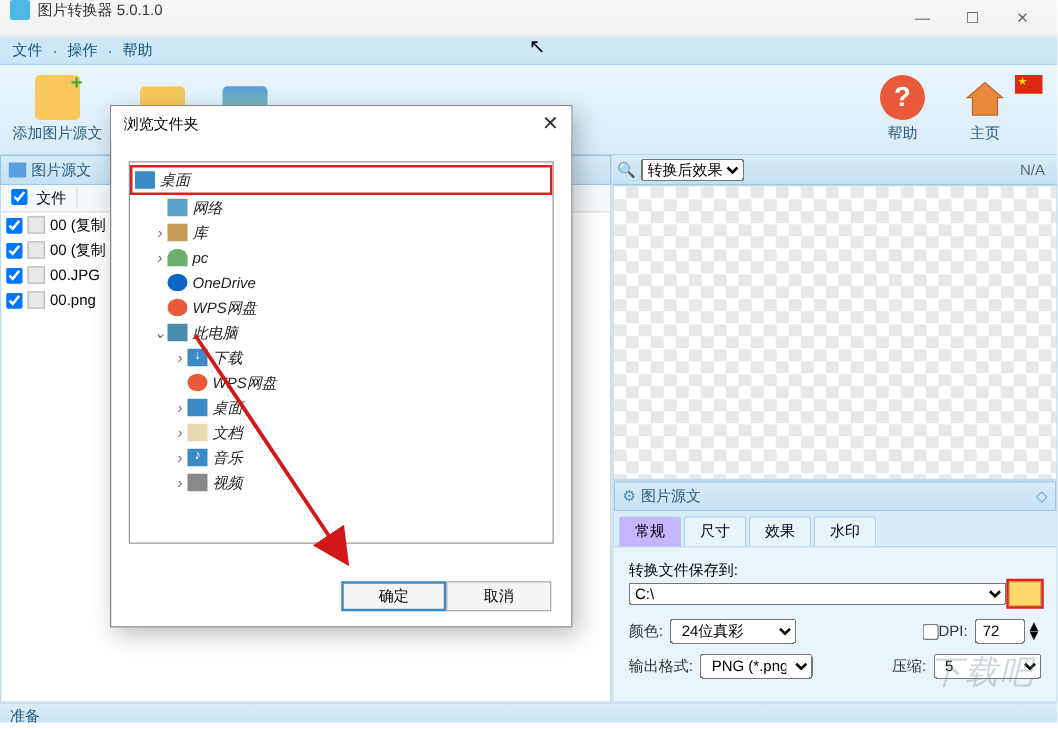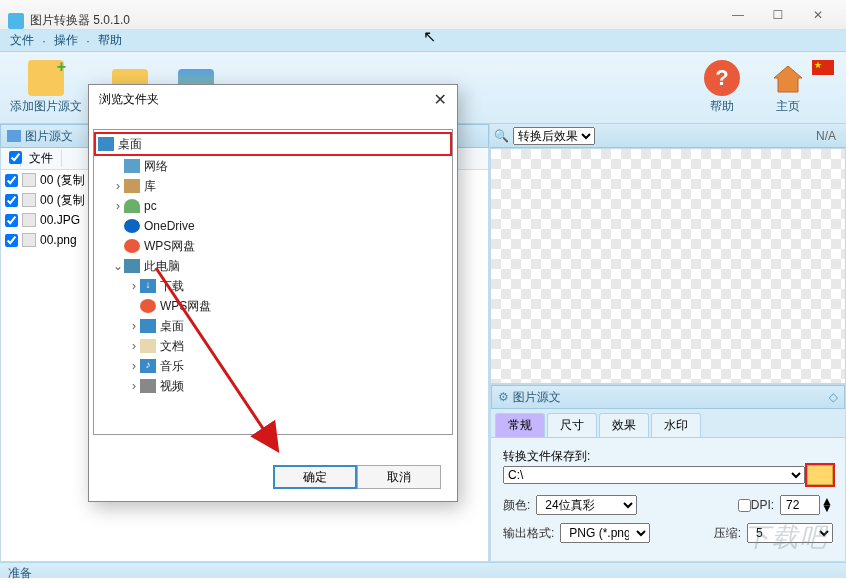--- a/index.html
+++ b/index.html
@@ -1,18 +1,18 @@
 <!DOCTYPE html>
 <html><head>
 <meta charset="utf-8">
 <style>
 * { margin: 0; padding: 0; box-sizing: border-box; font-family: "Microsoft YaHei", Arial, sans-serif; font-size: 12px; }
 body { width: 846px; height: 583px; background: #fff; position: relative; overflow: hidden; }
 
-.titlebar { height: 30px; background: linear-gradient(#f9f9f9,#f0f0f0); display: flex; align-items: flex-end; padding: 0 8px; border-bottom: 1px solid #ddd; }
+.titlebar { height: 30px; background: linear-gradient(#f9f9f9,#f0f0f0); display: flex; align-items: flex-start; padding: 0 8px; border-bottom: 1px solid #ddd; }
 .titlebar .icon { width: 16px; height: 16px; background: #4db8e8; margin-right: 6px; border-radius: 2px; }
 .titlebar .title { flex: 1; color: #333; }
 .titlebar .winbtn { width: 40px; height: 28px; text-align: center; line-height: 28px; color: #666; cursor: pointer; }
 
 .menubar { height: 22px; background: #cce8f7; display: flex; align-items: center; padding: 0 10px; color: #15507a; border-bottom: 1px solid #aad4ec; }
 .menubar span { margin-right: 8px; cursor: pointer; }
 
 .toolbar { height: 72px; background: linear-gradient(#eaf5fc,#d8edf9); display: flex; align-items: center; padding: 0 10px; border-bottom: 1px solid #b3d7ea; position: relative; }
 .tool { display: flex; flex-direction: column; align-items: center; margin-right: 30px; cursor: pointer; }
 .tool .ticon { width: 36px; height: 36px; border-radius: 4px; margin-bottom: 2px; }
@@ -52,21 +52,21 @@
 .pathrow select { flex: 1; }
 .folderbtn { width: 26px; height: 20px; background: #ffd76a; border: 1px solid #d4a83a; margin-left: 2px; cursor: pointer; position: relative; }
 .folderbtn.hl { outline: 2px solid #e02020; }
 .spin { width: 40px; }
 
 .statusbar { height: 16px; background: linear-gradient(#d8edf9,#cce5f4); border-top: 1px solid #b3d7ea; padding: 0 8px; line-height: 20px; color: #2a5a7a; }
 
 .dialog { position: absolute; left: 88px; top: 84px; width: 370px; height: 418px; background: #fff; border: 1px solid #888; box-shadow: 4px 6px 18px rgba(0,0,0,.25); z-index: 100; display: flex; flex-direction: column; }
 .dlg-title { height: 28px; display: flex; align-items: center; padding: 0 10px; background: #fff; }
 .dlg-title .close { margin-left: auto; font-size: 16px; cursor: pointer; color: #333; }
-.dlg-body { flex: 1; padding: 16px 4px 10px; }
+.dlg-body { flex: 1; padding: 16px 14px 10px; font-style: italic; }
 .tree { border: 1px solid #999; height: 306px; overflow-y: scroll; background: #fff; padding: 4px 2px; }
 .tnode { display: flex; align-items: center; height: 20px; padding: 0 2px; cursor: pointer; }
 .tnode .caret { width: 12px; text-align: center; color: #666; }
 .tnode .nico { width: 16px; height: 14px; margin-right: 4px; display: inline-block; }
 .tnode .nlabel { color: #222; }
 .ind1 { padding-left: 16px; } .ind2 { padding-left: 32px; }
 .hl-red { outline: 2px solid #e02020; }
 .dlg-btns { display: flex; justify-content: flex-end; padding: 12px 16px; }
 .dlg-btn { width: 84px; height: 24px; background: #f5f5f5; border: 1px solid #aaa; cursor: pointer; }
 .dlg-btn.ok { border: 2px solid #3a8ac8; }

